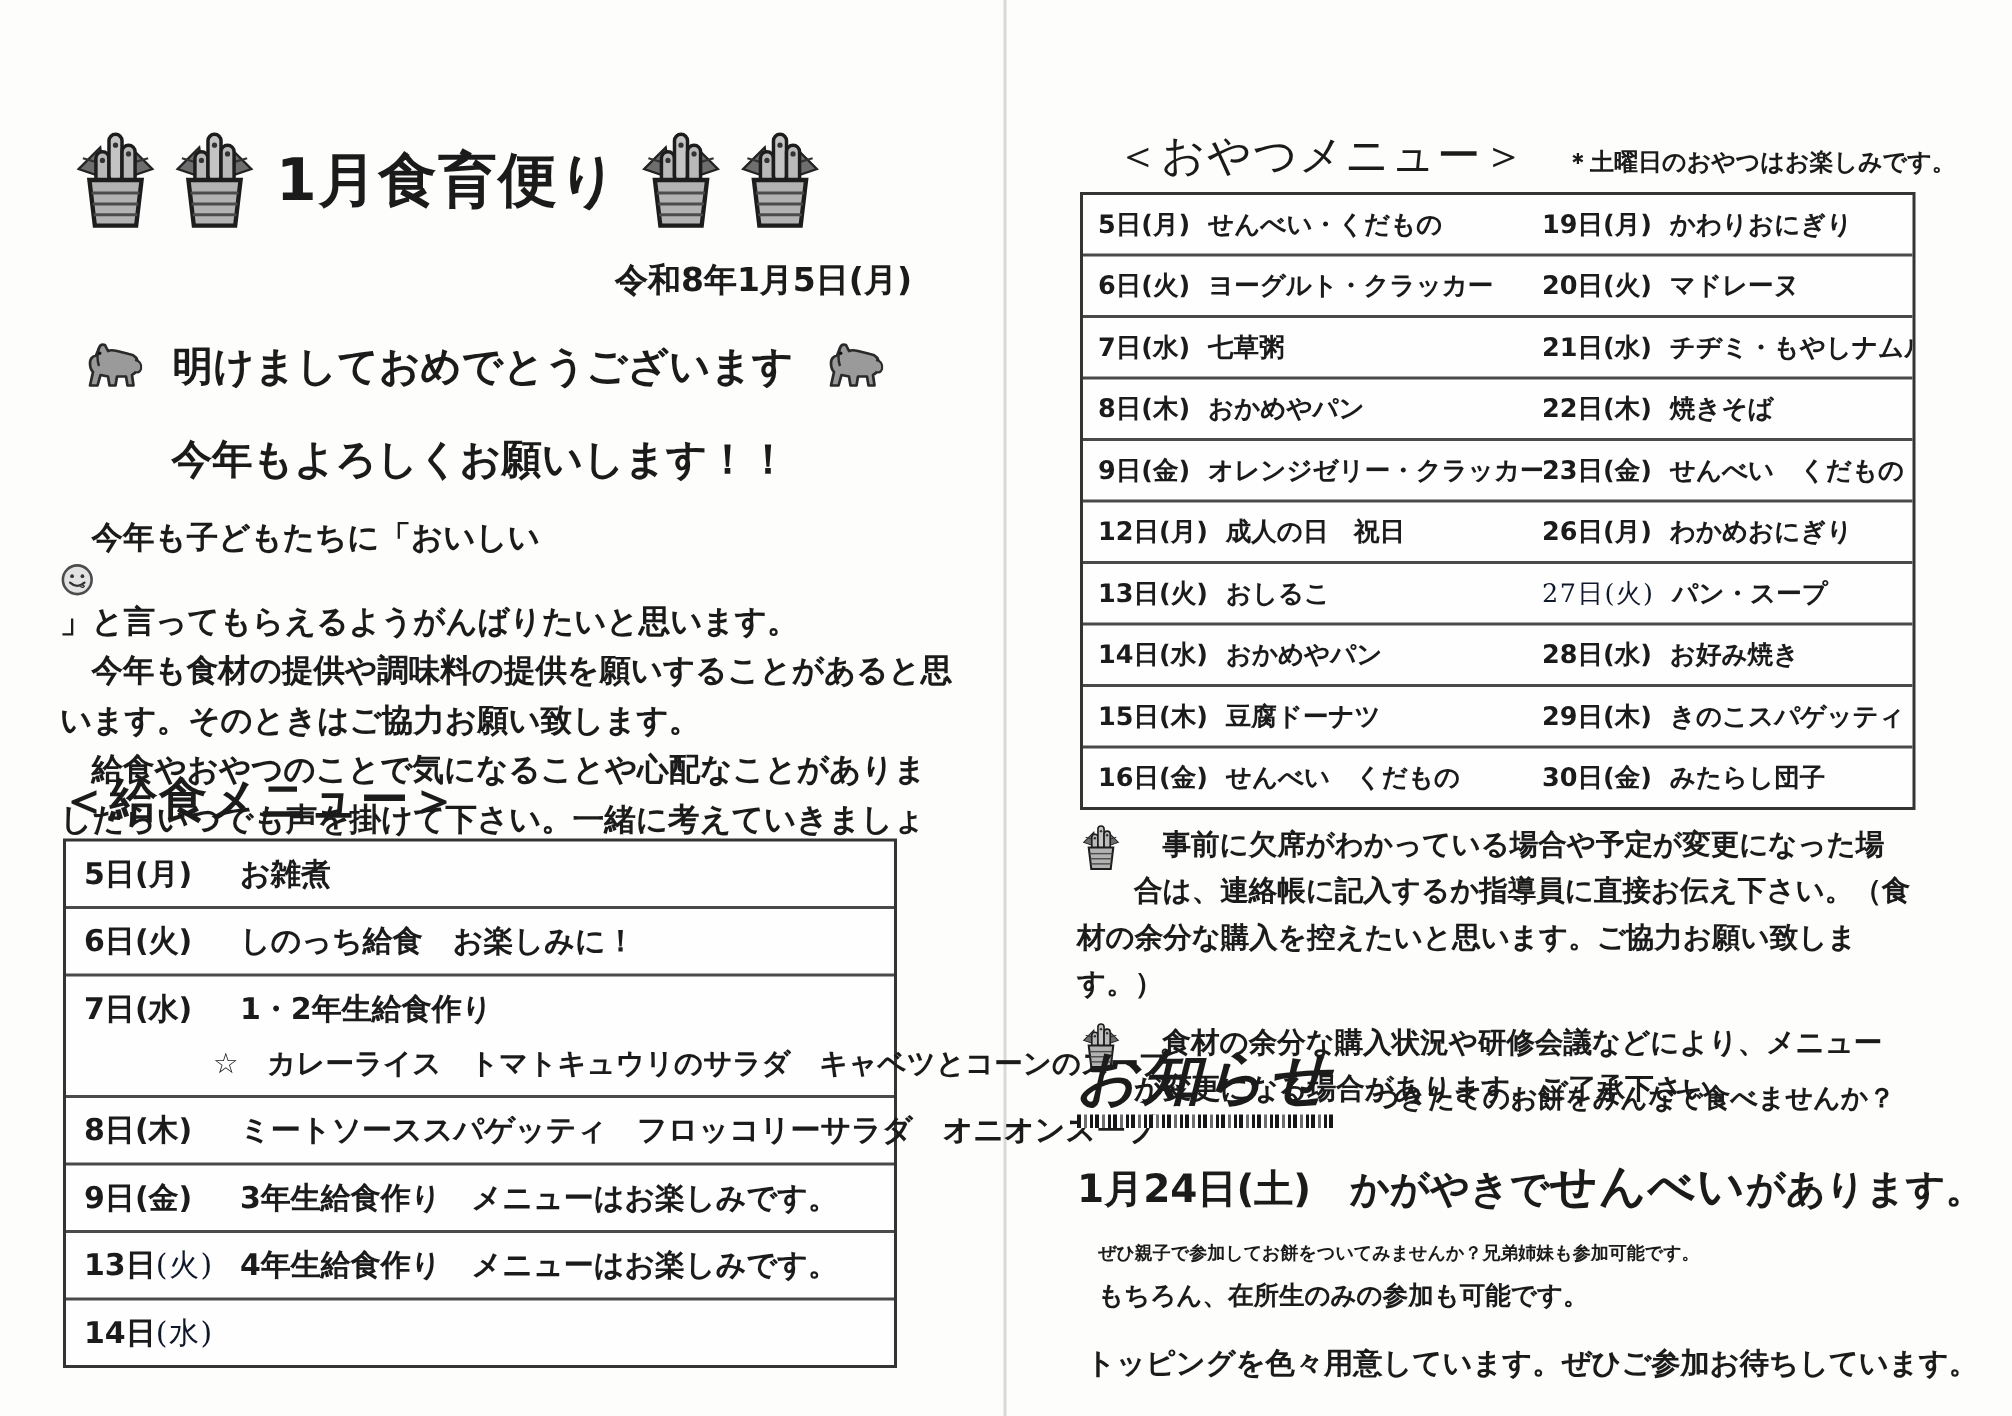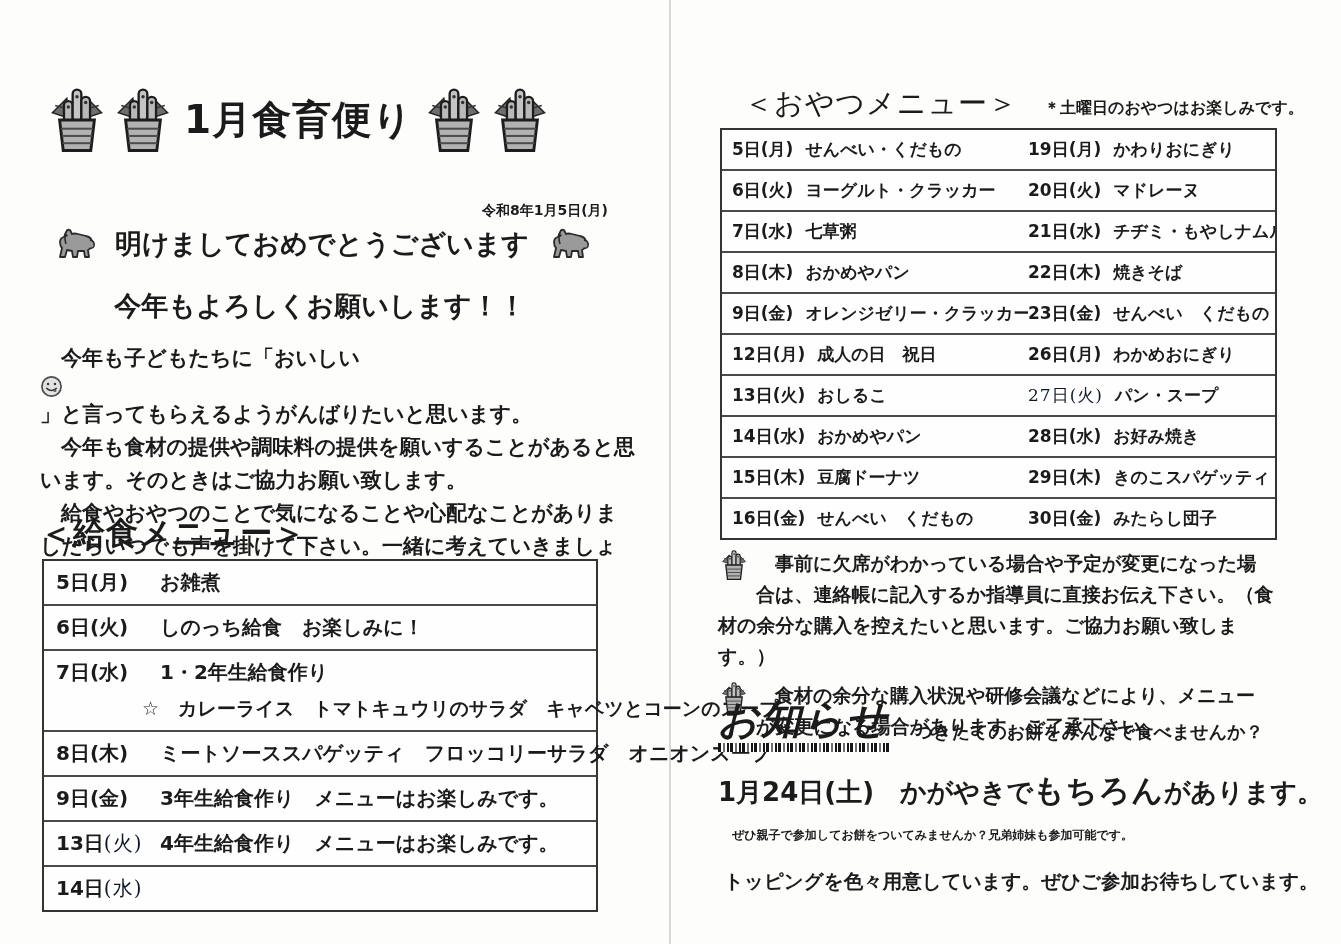--- a/index.html
+++ b/index.html
@@ -9,21 +9,21 @@
     font-family:"DejaVu Sans","Liberation Sans",sans-serif;
     font-weight:700;
   }
   .divider{position:absolute;left:669px;top:0;width:2px;height:944px;background:#d9d9d9;}
 
   
   .left-col{position:absolute;left:40px;top:88px;width:602px;}
   .title-row{position:absolute;top:0;left:8px;display:flex;align-items:center;gap:8px;}
   .title-text{font-size:39px;font-weight:900;letter-spacing:1px;white-space:nowrap;margin:0 4px;}
   .kadomatsu-lg{width:58px;height:64px;}
-  .date-line{position:absolute;top:84px;right:34px;font-size:14px;font-weight:800;white-space:nowrap;margin-top:30px;}
+  .date-line{position:absolute;top:84px;right:34px;font-size:22px;font-weight:800;white-space:nowrap;}
   .greeting-row{position:absolute;top:138px;left:14px;width:536px;display:flex;align-items:center;justify-content:space-between;}
   .greeting-text{font-size:27px;font-weight:800;white-space:nowrap;}
   .horse{width:42px;height:36px;}
   .greeting2{position:absolute;top:200px;left:0;width:560px;text-align:center;font-size:27px;font-weight:800;white-space:nowrap;}
   .paras{position:absolute;top:254px;left:0;width:596px;font-size:21px;font-weight:600;line-height:33px;}
   .paras p{margin:0;}
   .smiley{width:23px;height:23px;vertical-align:-4px;}
   .lunch-head{position:absolute;top:424px;left:0;font-size:32px;font-weight:900;letter-spacing:1px;white-space:nowrap;}
   .lunch-table{position:absolute;top:471px;left:2px;width:552px;border:2px solid #343434;background:#fefefe;}
   .lunch-row{border-top:2px solid #4a4a4a;padding:8px 0 8px 12px;font-size:20px;}
@@ -340,19 +340,20 @@
 </div>
 
   <div class="announce">
     <div class="announce-top">
       <div class="announce-heading">お知らせ</div>
       <div class="announce-lead">つきたてのお餅をみんなで食べませんか？</div>
     </div>
     <div class="announce-main">
       <span>1月24日(土)</span>
       <span class="announce-mid">かがやきで</span>
-      <span class="announce-strong">もちろん</span>
+      <span class="announce-strong">せんべい</span>
       <span>があります。</span>
     </div>
     <div class="announce-sub">ぜひ親子で参加してお餅をついてみませんか？兄弟姉妹も参加可能です。</div>
+    <div class="announce-sub2">もちろん、在所生のみの参加も可能です。</div>
     <div class="announce-close">トッピングを色々用意しています。ぜひご参加お待ちしています。</div>
   </div>
 </div>
 
 </body></html>

